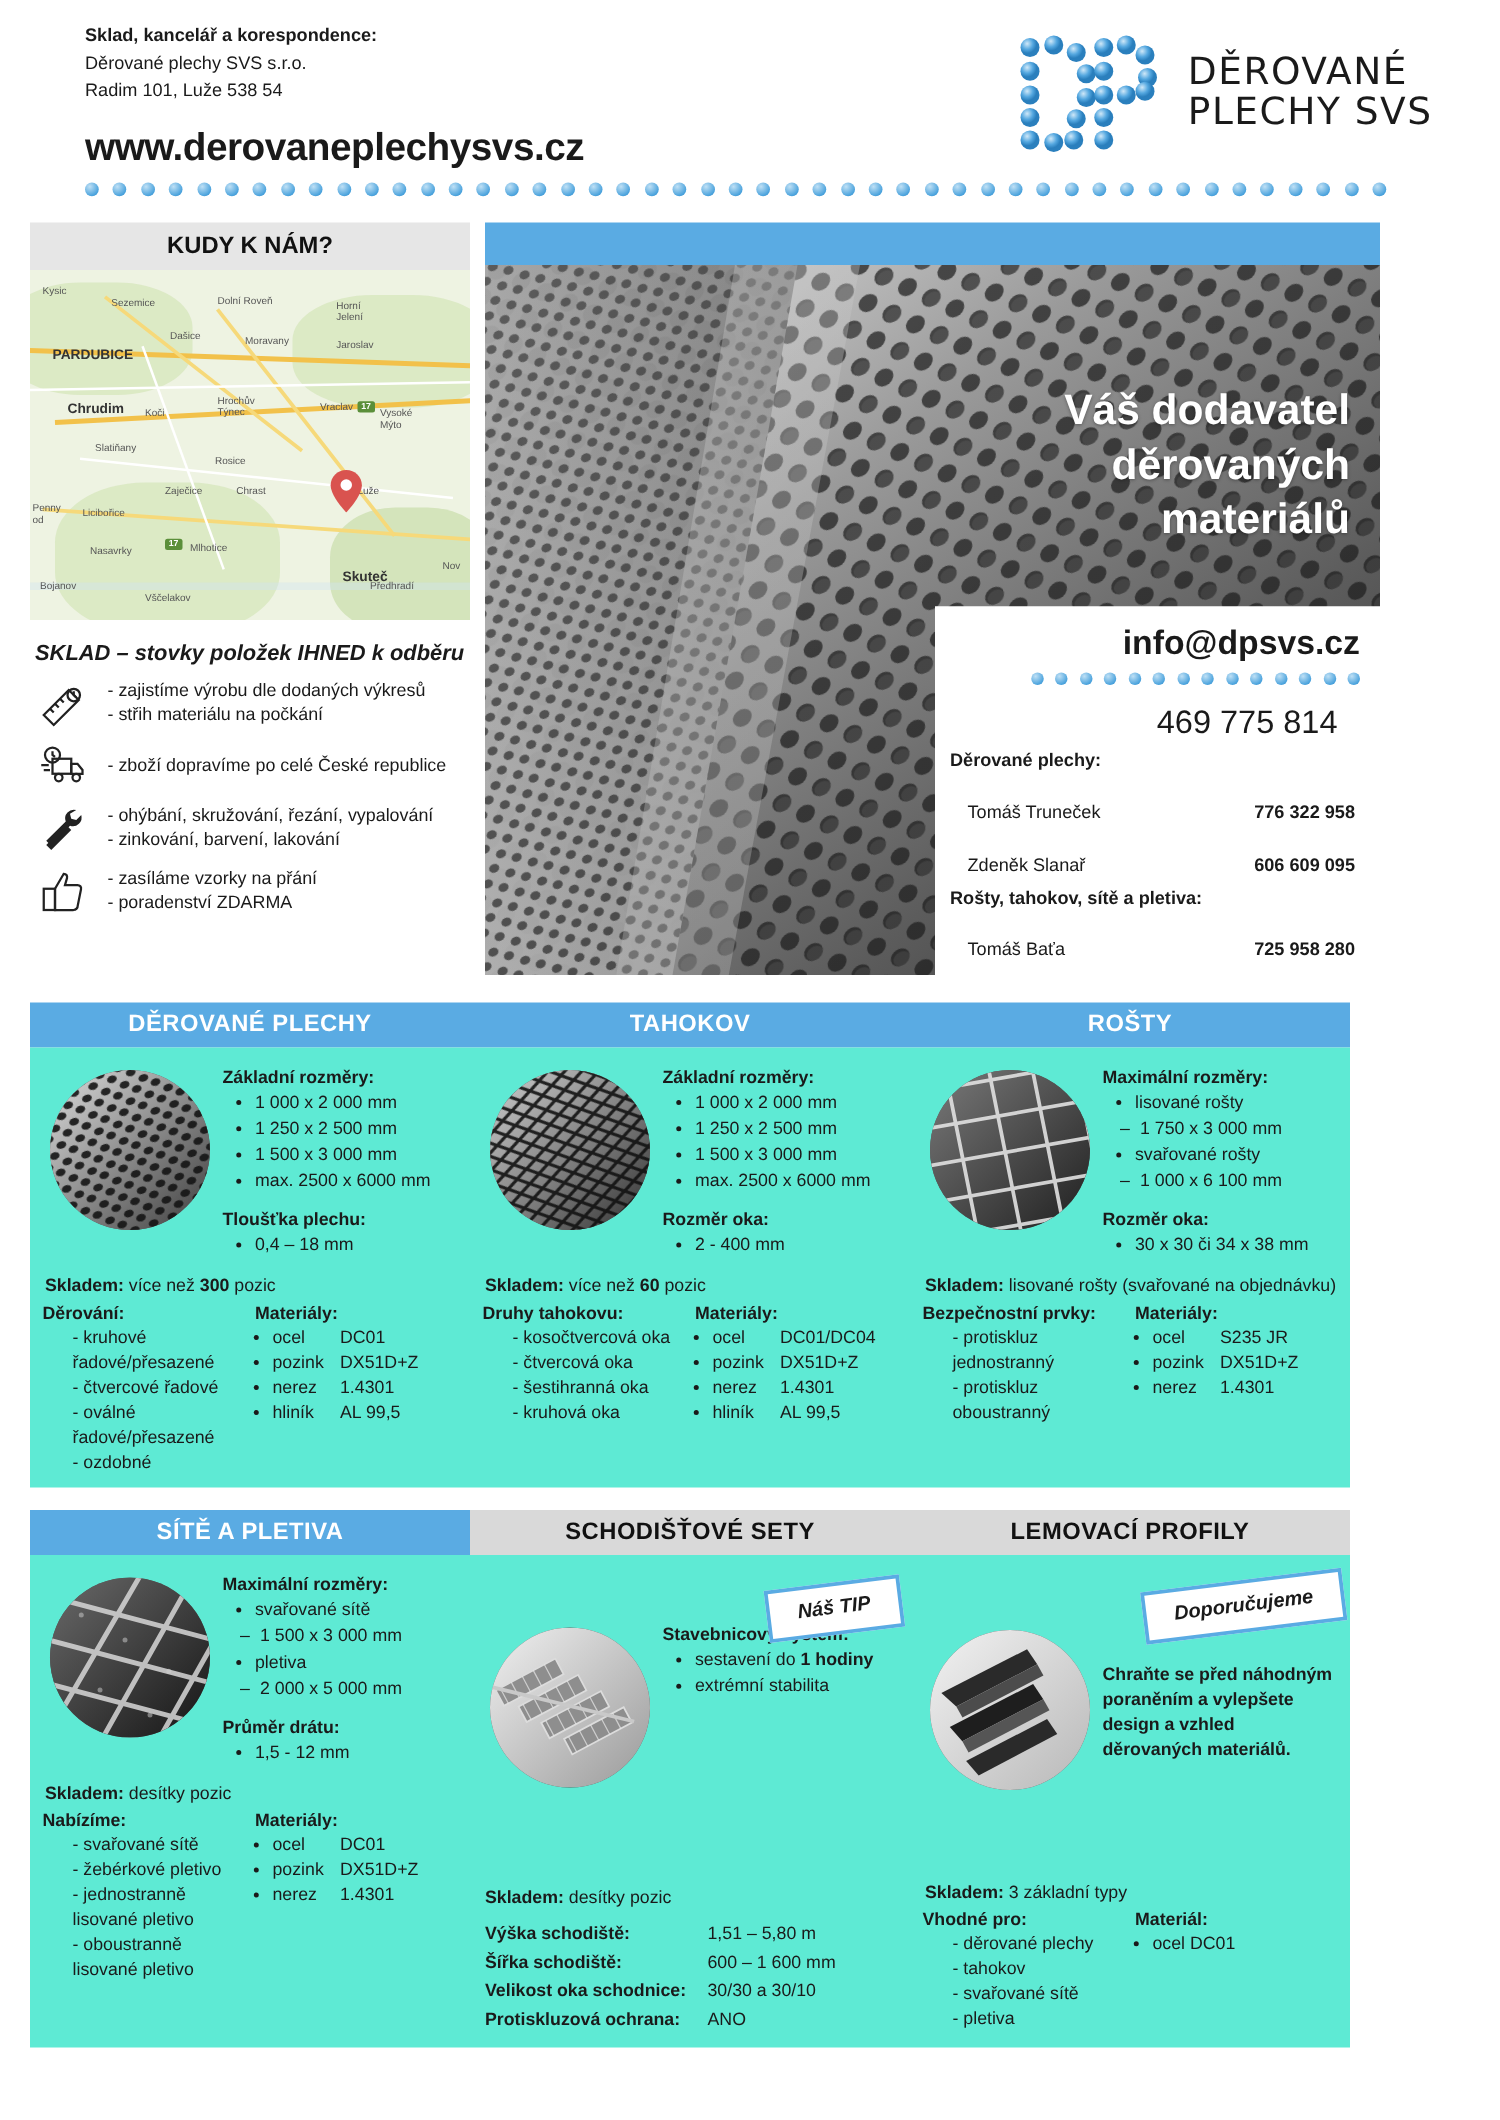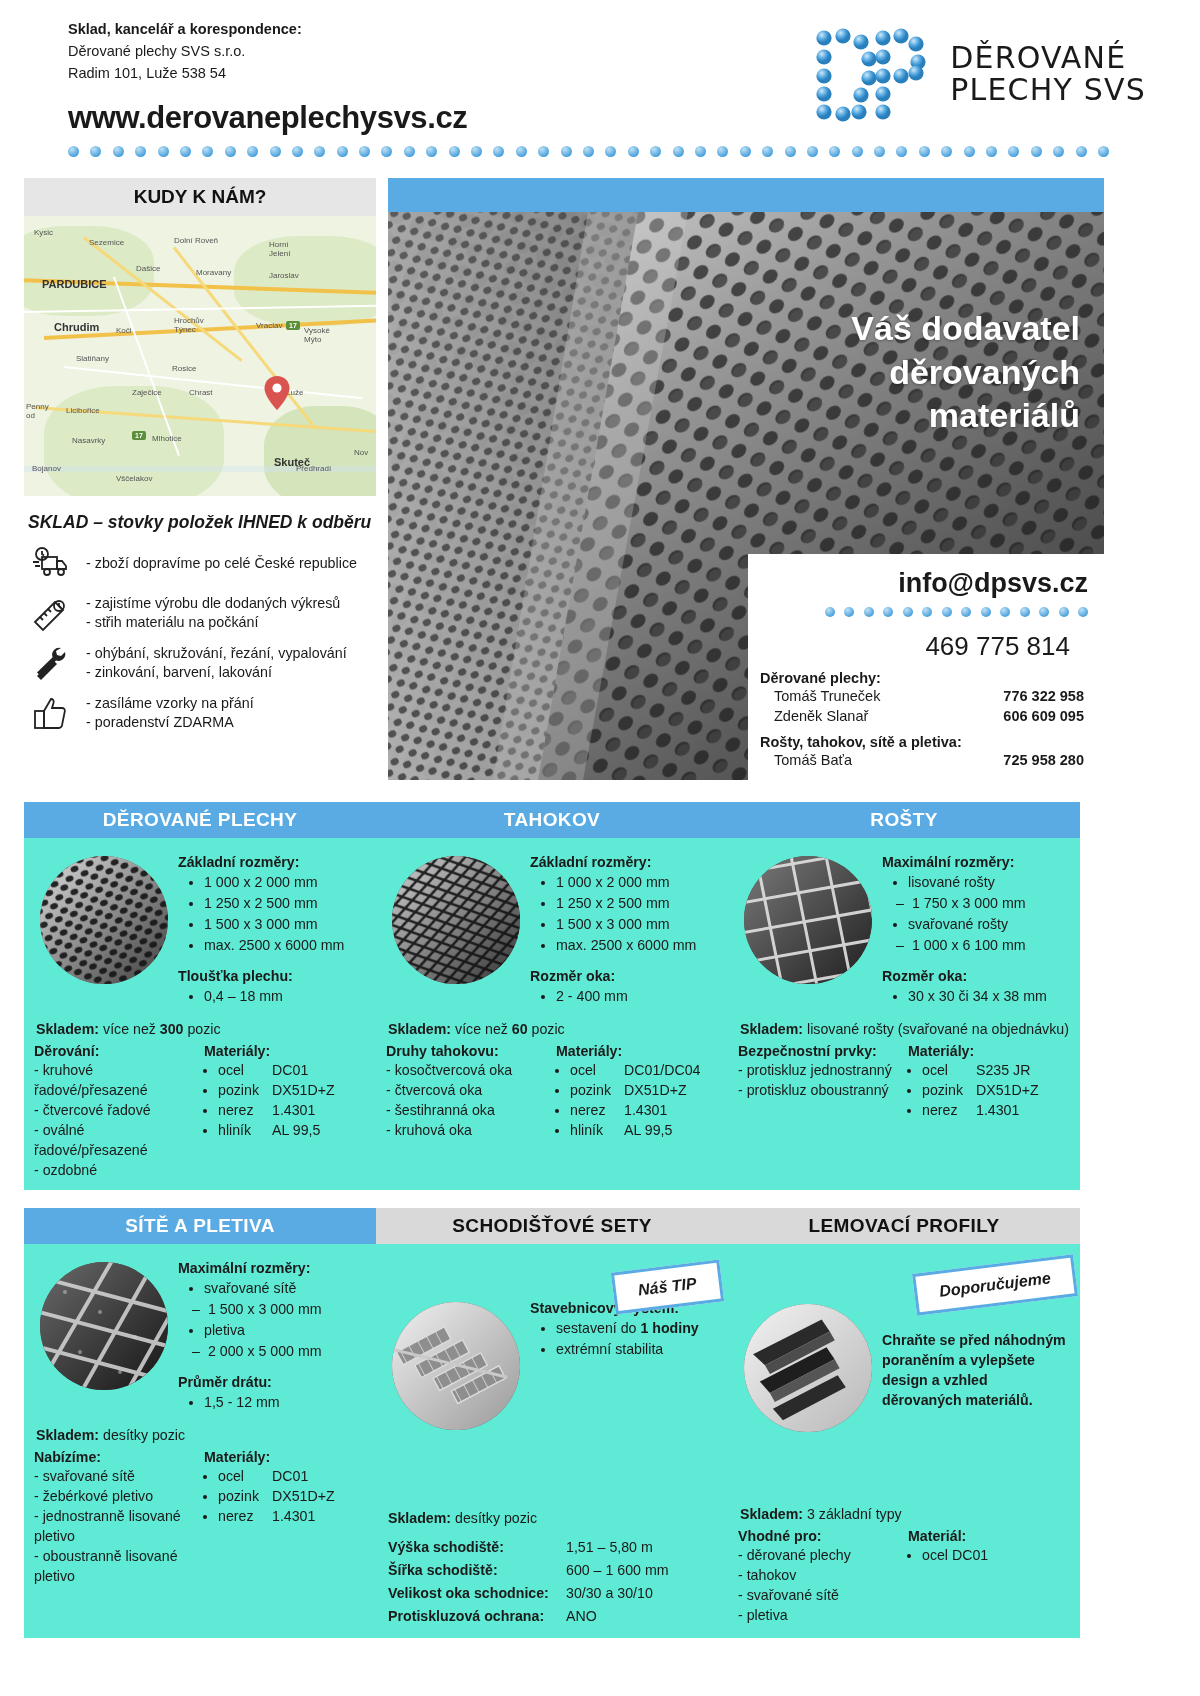--- a/index.html
+++ b/index.html
@@ -68,21 +68,21 @@
                 text-shadow: 0 1px 3px rgba(0,0,0,.35); }
 
   .contact-card { position: absolute; right: 0; bottom: 0; width: 356px;
                   background: #fff; padding: 14px 10px 10px 12px; }
   .email { text-align: right; font-size: 27px; font-weight: bold; padding-right: 6px; }
   .dot-rule2 { display:flex; gap: 9.5px; justify-content: flex-end; margin: 8px 6px 4px 0; }
   .dot-rule2 i { width: 10px; height: 10px; border-radius:50%;
                  background: radial-gradient(circle at 35% 30%, #bfe0f5, #4ba3dd 70%, #2f87c4); }
   .phone-big { text-align: right; font-size: 26px; font-weight: normal; padding-right: 24px; margin-top: 14px; }
   .c-head { font-size: 14.5px; font-weight: bold; margin-top: 8px; }
-  .c-row { display:flex; justify-content: space-between; font-size: 14.5px; line-height: 20px; padding-left: 14px; }
+  .c-row { display:flex; justify-content: space-between; font-size: 14.5px; line-height: 20px; padding-left: 14px; margin-top: 23px; }
   .c-row .num { font-weight: 600; padding-right: 10px; }
 
   
   .cards { display: flex; padding: 0 10px; margin-top: 22px; }
   .cards.row2 { margin-top: 18px; }
   .card { width: 352px; display: flex; flex-direction: column; }
   .card-body { background: #5eead4; padding: 10px 10px 0 10px; flex: 1; display:flex; flex-direction:column; }
   .card-top { display: flex; gap: 10px; }
   .thumb { width: 128px; min-width:128px; height: 128px; border-radius: 50%; overflow: hidden;
            margin-top: 8px; margin-left: 6px; position: relative; background:#555; }
@@ -93,21 +93,21 @@
   ul.b2 { list-style: none; margin: 0 0 0 14px; }
   ul.b2 > li { font-size: 14.2px; line-height: 21px; position: relative; padding-left: 16px; }
   ul.b2 > li:before { content: "–"; position: absolute; left: 0; }
   .gap-h { margin-top: 12px; }
 
   .skladem { font-size: 14.2px; margin: 14px 0 6px 2px; }
   .skladem b { font-weight: bold; }
   .two-col { display: flex; gap: 8px; padding-bottom: 10px; }
   .two-col > div { flex: 1; }
   .col-h { font-size: 14.2px; font-weight: bold; margin-bottom: 1px; }
-  .dash-list div { font-size: 14.2px; line-height: 20px; }
+  .dash-list div { font-size: 14.2px; line-height: 20px; margin-left: 24px; }
   .mat-list li { font-size: 14.2px; line-height: 20px; list-style: disc; margin-left: 14px; }
   .mat-list li span { display:inline-block; }
   .mat-name { width: 54px; }
 
   
   .tbl { padding: 4px 2px 10px 2px; }
   .tbl .tr { display: flex; font-size: 14.2px; line-height: 23px; }
   .tbl .tr .k { font-weight: bold; width: 178px; }
   .tbl .tr .v { }
 
@@ -274,46 +274,46 @@
           <path d="M13 0C6 0 0.5 5.4 0.5 12.2 0.5 21 13 34 13 34S25.5 21 25.5 12.2C25.5 5.4 20 0 13 0z" fill="#d9534f"></path>
           <circle cx="13" cy="12" r="4.6" fill="#fff"></circle>
         </svg>
       </div>
 
       <div class="sklad-title">SKLAD – stovky položek IHNED k odběru</div>
 
       <div>
         <div class="svc">
           <div class="svc-ico">
+            <svg width="40" height="38" viewBox="0 0 40 38" fill="none" stroke="#222" stroke-width="1.8">
+              <path d="M4 28 L24 8 l8 8 L12 36 z"></path>
+              <path d="M9 23l3 3M13 19l3 3M17 15l3 3"></path>
+              <circle cx="28" cy="12" r="5"></circle>
+                <path d="M28 9v3l2 2"></path>
+            </svg>
+          </div>
+          <div class="svc-txt">
+            <div>- zajistíme výrobu dle dodaných výkresů</div>
+            <div>- střih materiálu na počkání</div>
+          </div>
+        </div>
+
+        <div class="svc">
+          <div class="svc-ico">
             <svg width="40" height="34" viewBox="0 0 40 34" fill="none" stroke="#222" stroke-width="1.8">
               <rect x="11" y="11" width="15" height="12"></rect>
               <path d="M26 15h5l4 5v3h-9z"></path>
               <circle cx="16" cy="26" r="3"></circle>
                 <circle cx="30" cy="26" r="3"></circle>
               <circle cx="11" cy="8" r="6"></circle>
                 <path d="M11 5v3l2 1.5"></path>
               <path d="M2 16h6M4 20h5"></path>
             </svg>
           </div>
           <div class="svc-txt">- zboží dopravíme po celé České republice</div>
-        </div>
-
-        <div class="svc">
-          <div class="svc-ico">
-            <svg width="40" height="38" viewBox="0 0 40 38" fill="none" stroke="#222" stroke-width="1.8">
-              <path d="M4 28 L24 8 l8 8 L12 36 z"></path>
-              <path d="M9 23l3 3M13 19l3 3M17 15l3 3"></path>
-              <circle cx="28" cy="12" r="5"></circle>
-                <path d="M28 9v3l2 2"></path>
-            </svg>
-          </div>
-          <div class="svc-txt">
-            <div>- zajistíme výrobu dle dodaných výkresů</div>
-            <div>- střih materiálu na počkání</div>
-          </div>
         </div>
 
         <div class="svc">
           <div class="svc-ico">
             <svg width="40" height="38" viewBox="0 0 40 38" fill="#222">
               <path d="M6 32 L22 16 l4 4 L10 36 z"></path>
               <path d="M30 4a7 7 0 00-8.4 9.2L6 28.6l3.5 3.5L25 16.6A7 7 0 0034 8l-4 4-4-1-1-4z"></path>
             </svg>
           </div>
           <div class="svc-txt">

